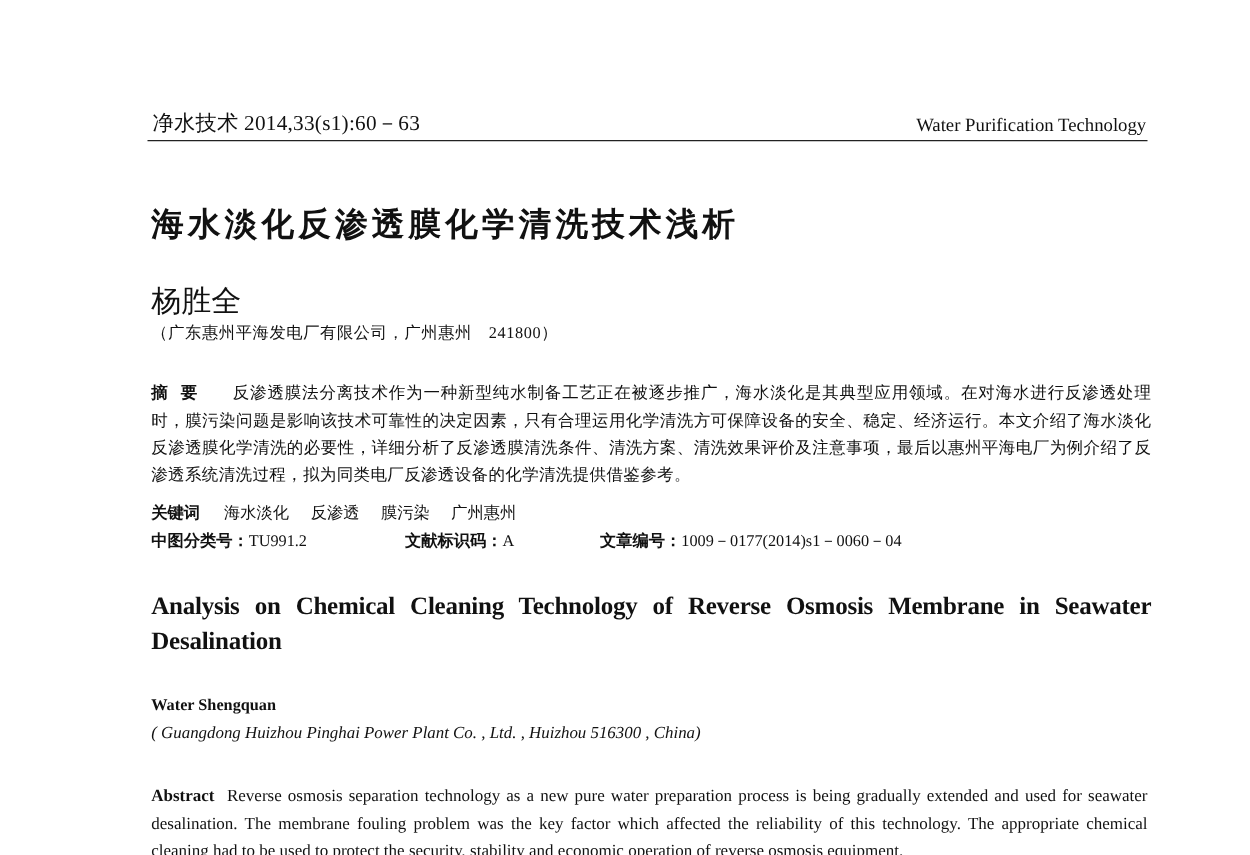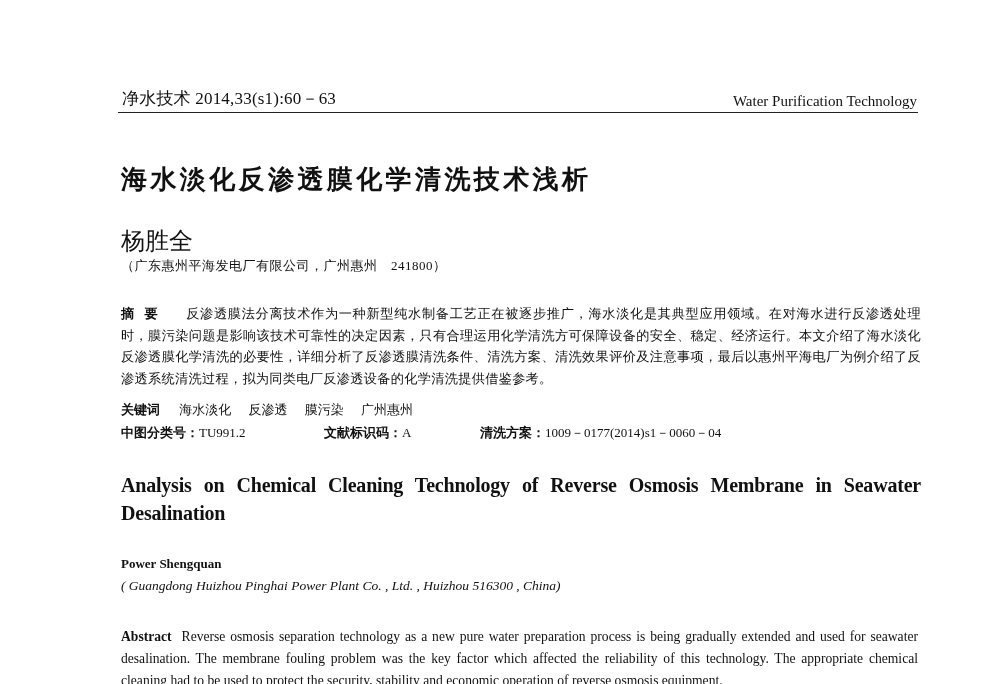--- a/index.html
+++ b/index.html
@@ -58,23 +58,23 @@
 </div>
 
 <div id="classline" class="abs serif">
   <span class="item" style="left:0">
     <span class="lbl sans">中图分类号：</span><span>TU991.2</span>
   </span>
   <span class="item" style="left:203px">
     <span class="lbl sans">文献标识码：</span><span>A</span>
   </span>
   <span class="item" style="left:359px">
-    <span class="lbl sans">清洗方案：</span><span>1009－0177(2014)s1－0060－04</span>
+    <span class="lbl sans">文章编号：</span><span>1009－0177(2014)s1－0060－04</span>
   </span>
 </div>
 
 <div id="title-en" class="abs serif">Analysis on Chemical Cleaning Technology of Reverse Osmosis Membrane in Seawater Desalination</div>
-<div id="author-en" class="abs serif">Power Shengquan</div>
+<div id="author-en" class="abs serif">Water Shengquan</div>
 <div id="affil-en" class="abs serif">( Guangdong Huizhou Pinghai Power Plant Co. , Ltd. , Huizhou   516300 , China)</div>
 
 <div id="abstract-en" class="abs serif">
   <span class="lbl">Abstract</span><span>Reverse osmosis separation technology as a new pure water preparation process is being gradually extended and used for seawater desalination.  The membrane fouling problem was the key factor which affected the reliability of this technology.  The appropriate chemical cleaning had to be used to protect the security, stability and economic operation of reverse osmosis equipment.</span>
 </div>
 
 </body></html>

